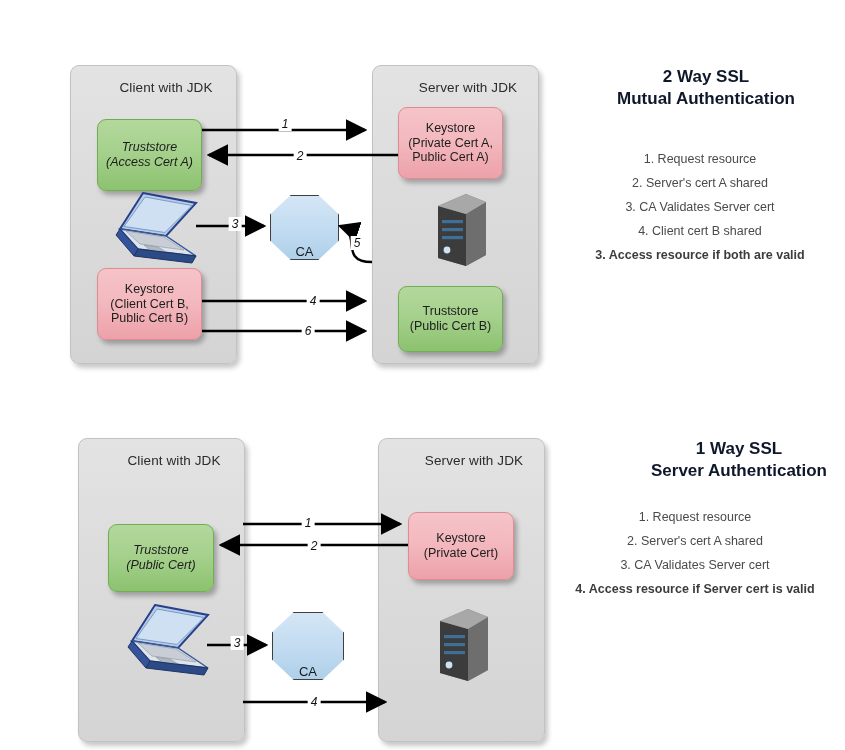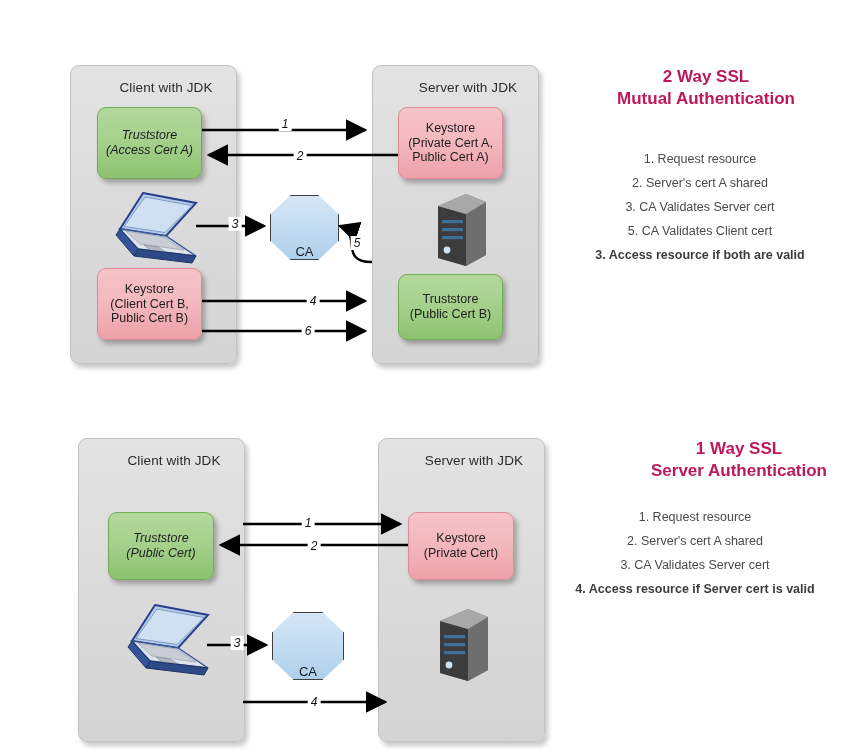--- a/index.html
+++ b/index.html
@@ -53,20 +53,21 @@
     text-align: center;
     line-height: 1.18;
     font-size: 12.5px;
     color: #1d1d1d;
     padding: 2px 4px;
     box-sizing: border-box;
   }
   .store.green {
     background: linear-gradient(to bottom, #b3d89c 0%, #a6d18d 45%, #8cc26f 100%);
     border: 1px solid #71ad55;
+    margin-top: 12px;
   }
   .store.pink {
     background: linear-gradient(to bottom, #f5c3c8 0%, #f3b9bf 45%, #eda1a9 100%);
     border: 1px solid #dd8c94;
   }
   .store .inner { width: 100%; }
   .italic { font-style: italic; }
 
   
   .ca {
@@ -100,21 +101,21 @@
     line-height: 14px;
     text-align: center;
     transform: translate(-50%, -50%);
   }
 
   
   .title-block {
     position: absolute;
     text-align: center;
     font-weight: bold;
-    color: #be185d;
+    color: #0f172a;
   }
   .title-line1 { font-size: 17px; line-height: 22px; }
   .title-line2 { font-size: 17px; line-height: 22px; }
 
   .legend {
     position: absolute;
     text-align: center;
     color: #4a4a4a;
     font-size: 12.5px;
   }
@@ -232,21 +233,21 @@
 
   <div class="title-block" style="left:575px; top:66px; width:262px;">
     <div class="title-line1">2 Way SSL</div>
     <div class="title-line2">Mutual Authentication</div>
   </div>
 
   <div class="legend" style="left:555px; top:147px; width:290px;">
     <div class="item">1. Request resource</div>
     <div class="item">2. Server's cert A shared</div>
     <div class="item">3. CA Validates Server cert</div>
-    <div class="item">5. CA Validates Client cert</div>
+    <div class="item">4. Client cert B shared</div>
     <div class="item last">3. Access resource if both are valid</div>
   </div>
 </div>
 
 <div class="diagram">
 
   <div class="panel" style="left:78px; top:438px; width:165px; height:302px;">
     <div class="panel-title">Client with JDK</div>
   </div>
 

